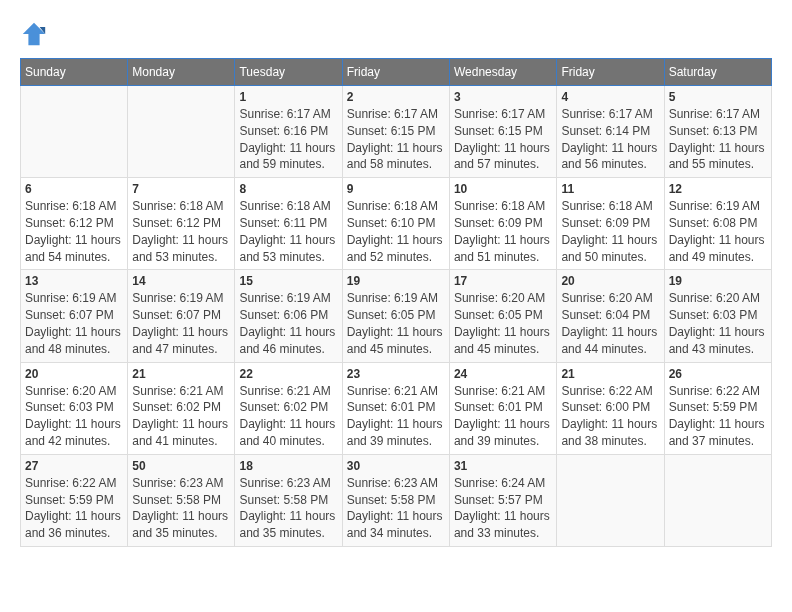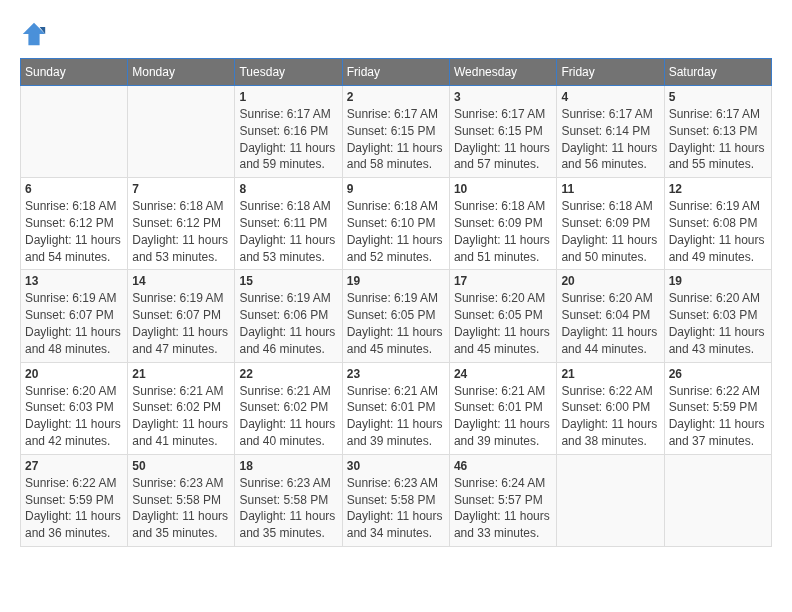--- a/index.html
+++ b/index.html
@@ -250,20 +250,20 @@
         </td>
         <td>
           <span class="day-number">18</span>
           <div class="day-info">Sunrise: 6:23 AM<br>Sunset: 5:58 PM<br>Daylight: 11 hours and 35 minutes.</div>
         </td>
         <td>
           <span class="day-number">30</span>
           <div class="day-info">Sunrise: 6:23 AM<br>Sunset: 5:58 PM<br>Daylight: 11 hours and 34 minutes.</div>
         </td>
         <td>
-          <span class="day-number">46</span>
+          <span class="day-number">31</span>
           <div class="day-info">Sunrise: 6:24 AM<br>Sunset: 5:57 PM<br>Daylight: 11 hours and 33 minutes.</div>
         </td>
         <td class="empty-cell"></td>
         <td class="empty-cell"></td>
       </tr>
     </tbody>
 </table>
 
 </body></html>

